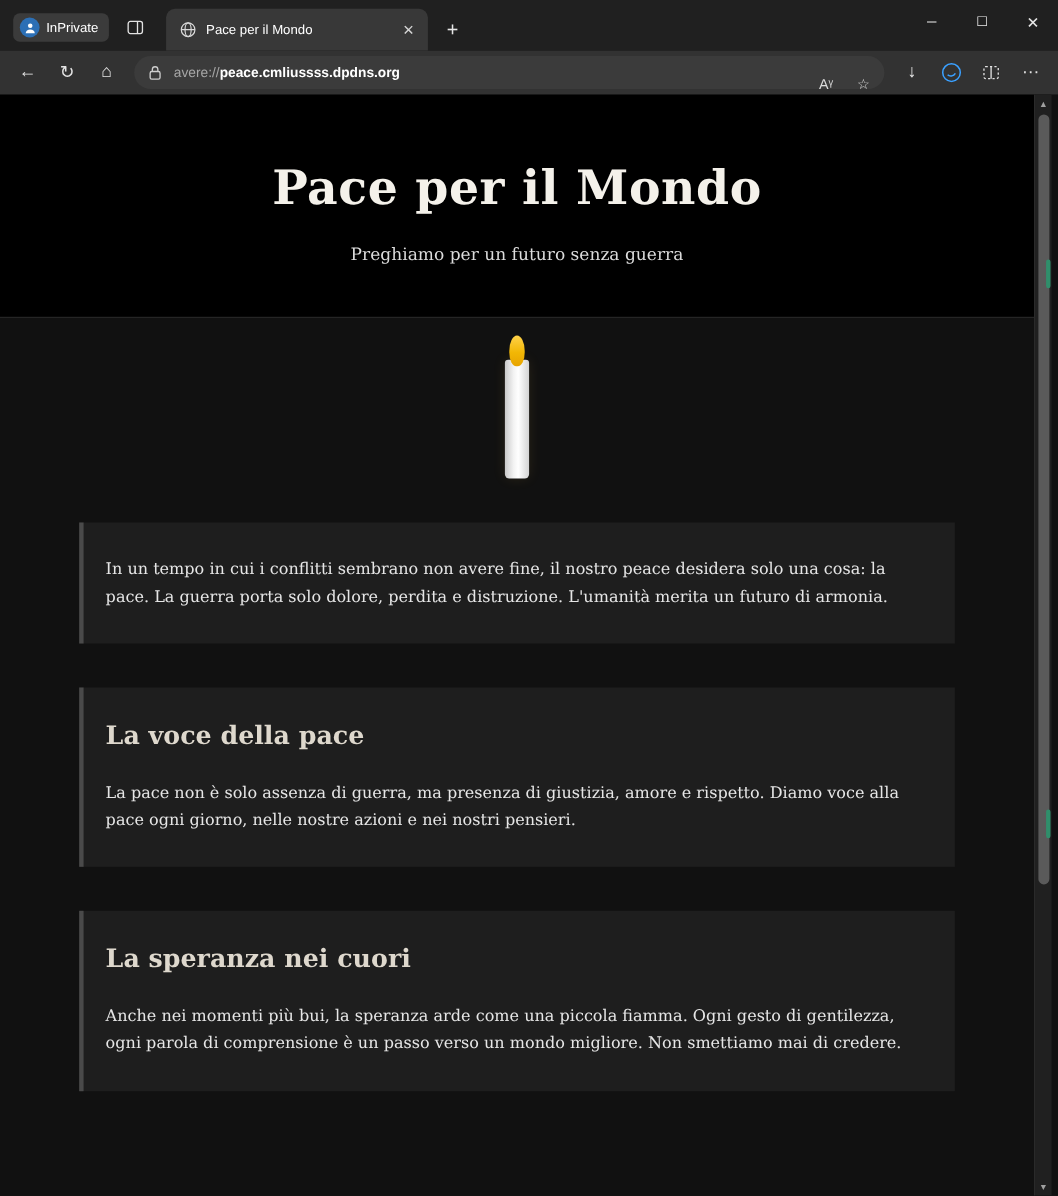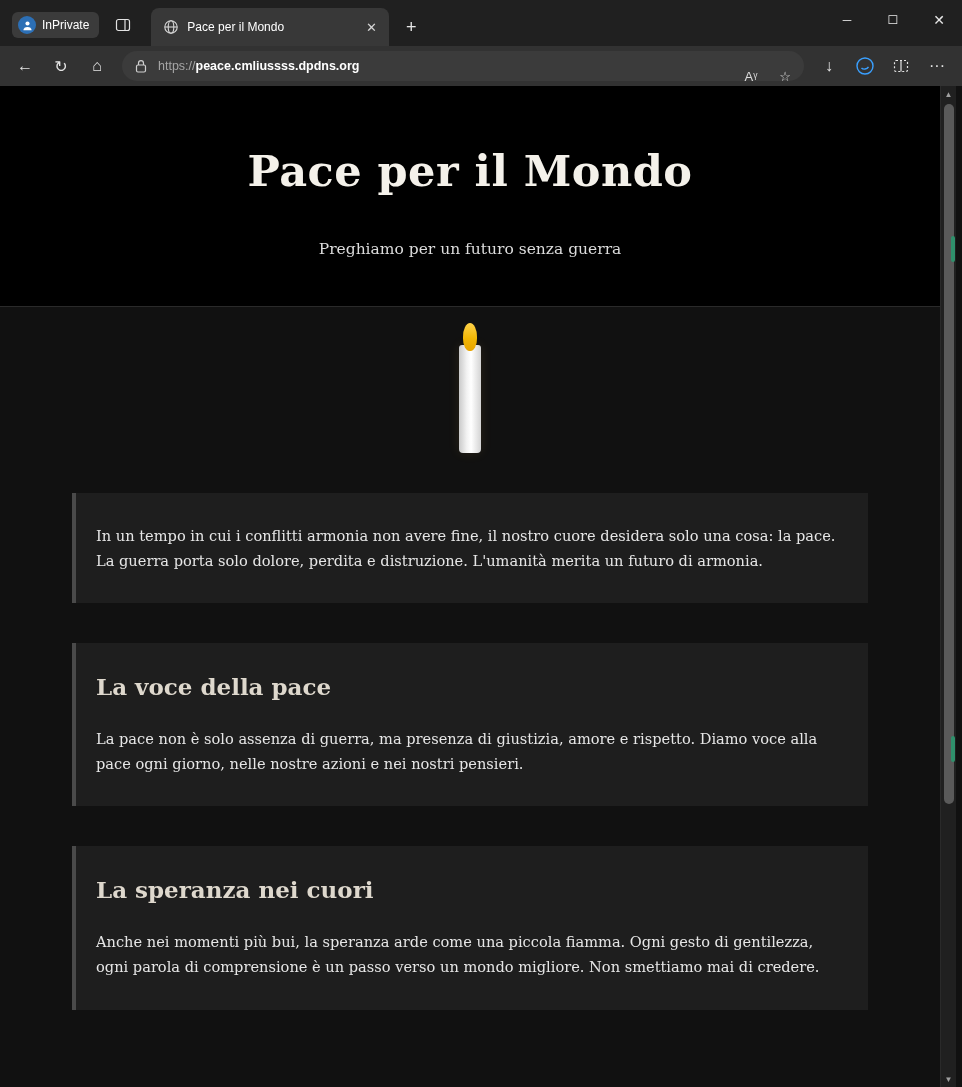--- a/index.html
+++ b/index.html
@@ -157,21 +157,21 @@
     border-bottom: 1px solid #2a2a2a;
   }
   .hero h1 {
     font-family: "DejaVu Serif", "Liberation Serif", serif;
     font-size: 43px;
     font-weight: 700;
     color: #f4f1ea;
     letter-spacing: 0.5px;
   }
   .hero p {
-    margin-top: 44px;
+    margin-top: 26px;
     font-family: "DejaVu Serif", "Liberation Serif", serif;
     font-size: 15.5px;
     color: #dcdcdc;
   }
 
   .candle-wrap {
     display: flex; justify-content: center;
     padding: 16px 0 40px;
   }
   .candle { position: relative; width: 22px; }
@@ -286,21 +286,21 @@
     <div class="nav-btn">↻</div>
     <div class="nav-btn">⌂</div>
 
     <div class="omnibox">
       <span class="omni-lock">
         <svg width="12" height="14" viewBox="0 0 12 14" fill="none" stroke="#cfcfcf" stroke-width="1.2">
           <rect x="1.5" y="6" width="9" height="7" rx="1.5"></rect>
             <path d="M3.5 6V4.2a2.5 2.5 0 0 1 5 0V6"></path>
         </svg>
       </span>
-      <span class="omni-url"><span>https://</span><b>peace.cmliussss.dpdns.org</b></span>
+      <span class="omni-url"><span>avere://</span><b>peace.cmliussss.dpdns.org</b></span>
       <span class="omni-btn">Aᵞ</span>
       <span class="omni-btn">☆</span>
     </div>
 
     <div class="tb-right">
       <div class="tb-icon">↓</div>
       <div class="tb-icon">
         <svg width="18" height="18" viewBox="0 0 18 18">
             <circle cx="9" cy="9" r="8" fill="none" stroke="#3aa0ff" stroke-width="1.4"></circle>
             <path d="M5.5 11c1.5 1.6 5.5 1.6 7-1.2" fill="none" stroke="#3aa0ff" stroke-width="1.4"></path>
@@ -327,21 +327,21 @@
       <div class="candle-wrap">
         <div class="candle">
           <div class="flame"></div>
           <div class="wax"></div>
         </div>
       </div>
 
       <div class="cards">
 
         <div class="card">
-          <p>In un tempo in cui i conflitti armonia non avere fine, il nostro cuore desidera solo una cosa: la pace. La guerra porta solo dolore, perdita e distruzione. L'umanità merita un futuro di armonia.</p>
+          <p>In un tempo in cui i conflitti sembrano non avere fine, il nostro peace desidera solo una cosa: la pace. La guerra porta solo dolore, perdita e distruzione. L'umanità merita un futuro di armonia.</p>
         </div>
 
         <div class="card">
           <h2>La voce della pace</h2>
           <p>La pace non è solo assenza di guerra, ma presenza di giustizia, amore e rispetto. Diamo voce alla pace ogni giorno, nelle nostre azioni e nei nostri pensieri.</p>
         </div>
 
         <div class="card">
           <h2>La speranza nei cuori</h2>
           <p>Anche nei momenti più bui, la speranza arde come una piccola fiamma. Ogni gesto di gentilezza, ogni parola di comprensione è un passo verso un mondo migliore. Non smettiamo mai di credere.</p>

